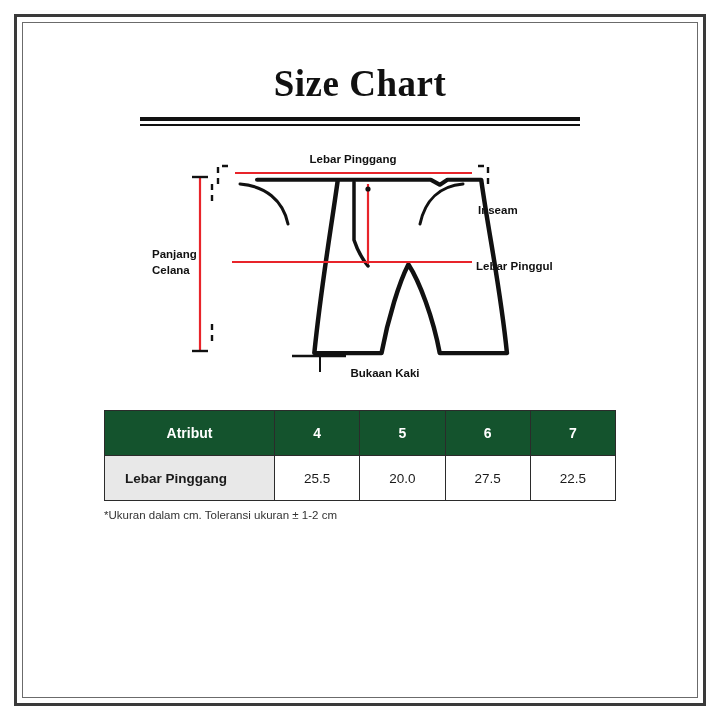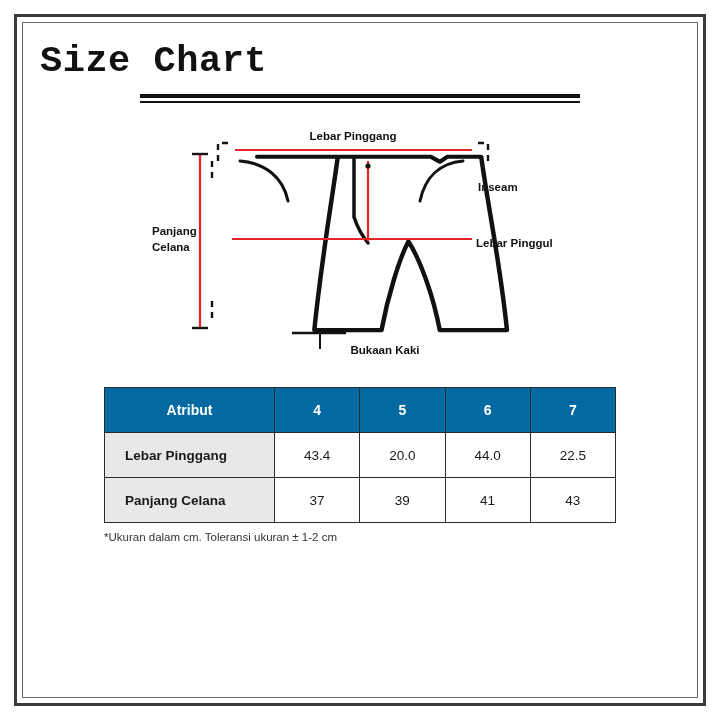--- a/index.html
+++ b/index.html
@@ -42,25 +42,27 @@
 
   .content {
     position: absolute;
     left: 40px;
     top: 40px;
     right: 40px;
     bottom: 40px;
   }
 
   .title {
+    text-align: center;
     font-size: 37px;
     font-weight: bold;
     letter-spacing: 0.5px;
     color: #111111;
-    font-family: Liberation Mono, monospace;
+    margin-top: 22px;
+    font-family: Liberation Serif, serif;
   }
   .title-rules {
     width: 440px;
     margin: 12px auto 0 auto;
   }
   .rule-thick {
     height: 4px;
     background: #111111;
   }
   .rule-thin {
@@ -93,21 +95,21 @@
   }
   table.size-table th,
   table.size-table td {
     border: 1px solid #2b2b2b;
     height: 42px;
     text-align: center;
     font-size: 13.5px;
     color: #1a1a1a;
   }
   table.size-table thead th {
-    background: #0369a1;
+    background: #14532d;
     color: #ffffff;
     font-weight: bold;
     font-size: 14px;
   }
   table.size-table tbody tr td:first-child {
     background: #e8e8e8;
     font-weight: bold;
     text-align: left;
     padding-left: 20px;
     font-size: 13.5px;
@@ -209,31 +211,24 @@
             <th>Atribut</th>
             <th>4</th>
             <th>5</th>
             <th>6</th>
             <th>7</th>
           </tr>
         </thead>
         <tbody>
           <tr>
             <td>Lebar Pinggang</td>
-            <td>43.4</td>
+            <td>25.5</td>
             <td>20.0</td>
-            <td>44.0</td>
+            <td>27.5</td>
             <td>22.5</td>
-          </tr>
-          <tr>
-            <td>Panjang Celana</td>
-            <td>37</td>
-            <td>39</td>
-            <td>41</td>
-            <td>43</td>
           </tr>
         </tbody>
       </table>
       <div class="footnote">*Ukuran dalam cm. Toleransi ukuran ± 1-2 cm</div>
     </div>
 
   </div>
 </div>
 
 </body></html>

